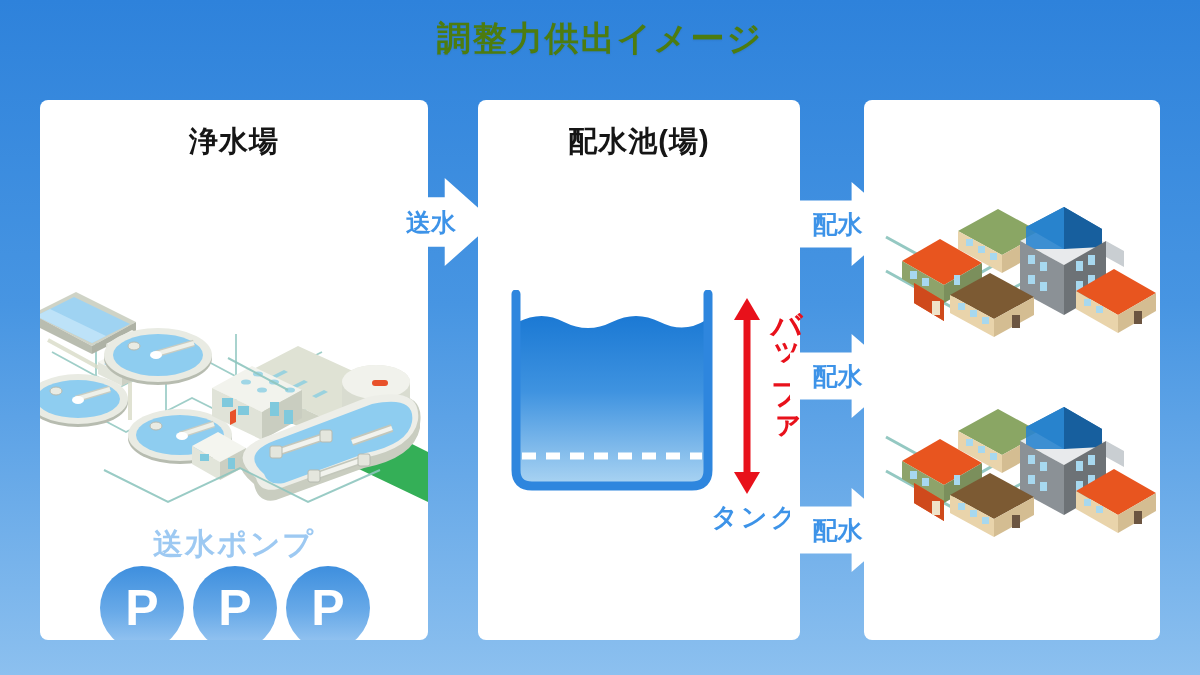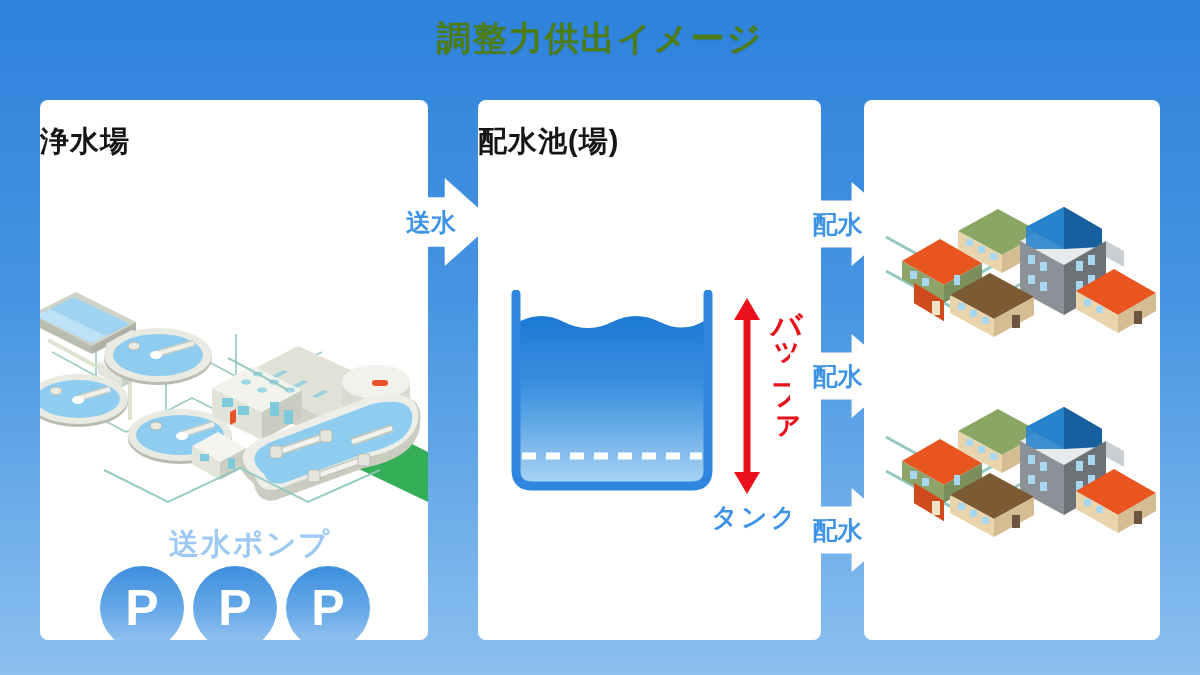--- a/index.html
+++ b/index.html
@@ -17,25 +17,25 @@
     color:#4d7c0f;font-size:34px;font-weight:bold;letter-spacing:2px;
     text-shadow:0 1px 2px rgba(0,0,0,.08);
   }
 
   
   .panel{
     position:absolute;background:#ffffff;border-radius:8px;
     box-shadow:0 0 0 rgba(0,0,0,0);overflow:hidden;
   }
   #panel-plant{left:40px;top:100px;width:388px;height:540px;}
-  #panel-reservoir{left:478px;top:100px;width:322px;height:540px;padding-left:21px;}
+  #panel-reservoir{left:478px;top:100px;width:322px;height:540px;}
   #panel-customers{left:864px;top:100px;width:296px;height:540px;}
 
   .panel-title{
-    position:absolute;left:0;top:22px;width:100%;text-align:left;
+    position:absolute;left:0;top:22px;width:100%;text-align:center;
     font-size:29px;font-weight:bold;color:#151515;letter-spacing:1px;
   }
 
   
   .big-arrow{position:absolute;}
   .big-arrow .shape{
     position:absolute;left:0;top:0;width:100%;height:100%;
     background:#ffffff;
     -webkit-clip-path:polygon(0 22%,56% 22%,56% 0,100% 50%,56% 100%,56% 78%,0 78%);
     clip-path:polygon(0 22%,56% 22%,56% 0,100% 50%,56% 100%,56% 78%,0 78%);
@@ -50,21 +50,21 @@
   #arrow-haisui-1{left:790px;top:182px;width:110px;height:84px;}
   #arrow-haisui-2{left:790px;top:334px;width:110px;height:84px;}
   #arrow-haisui-3{left:790px;top:488px;width:110px;height:84px;}
 
   
   .illus{position:absolute;}
   #plant-illus{left:0;top:170px;width:388px;height:270px;}
 
   
   .pump-label{
-    position:absolute;left:16px;top:424px;width:388px;text-align:center;
+    position:absolute;left:0;top:424px;width:388px;text-align:center;
     color:#9dc9f2;font-size:30px;font-weight:bold;letter-spacing:2px;
   }
   .pump-row{position:absolute;left:60px;top:466px;width:270px;height:92px;display:flex;justify-content:space-between;}
   .pump{
     width:84px;height:84px;border-radius:50%;
     background:linear-gradient(180deg,#3e8fde 0%,#69aae8 55%,#9dc9f2 100%);
     color:#ffffff;font-size:50px;font-weight:bold;
     display:flex;align-items:center;justify-content:center;line-height:1;
   }
 

